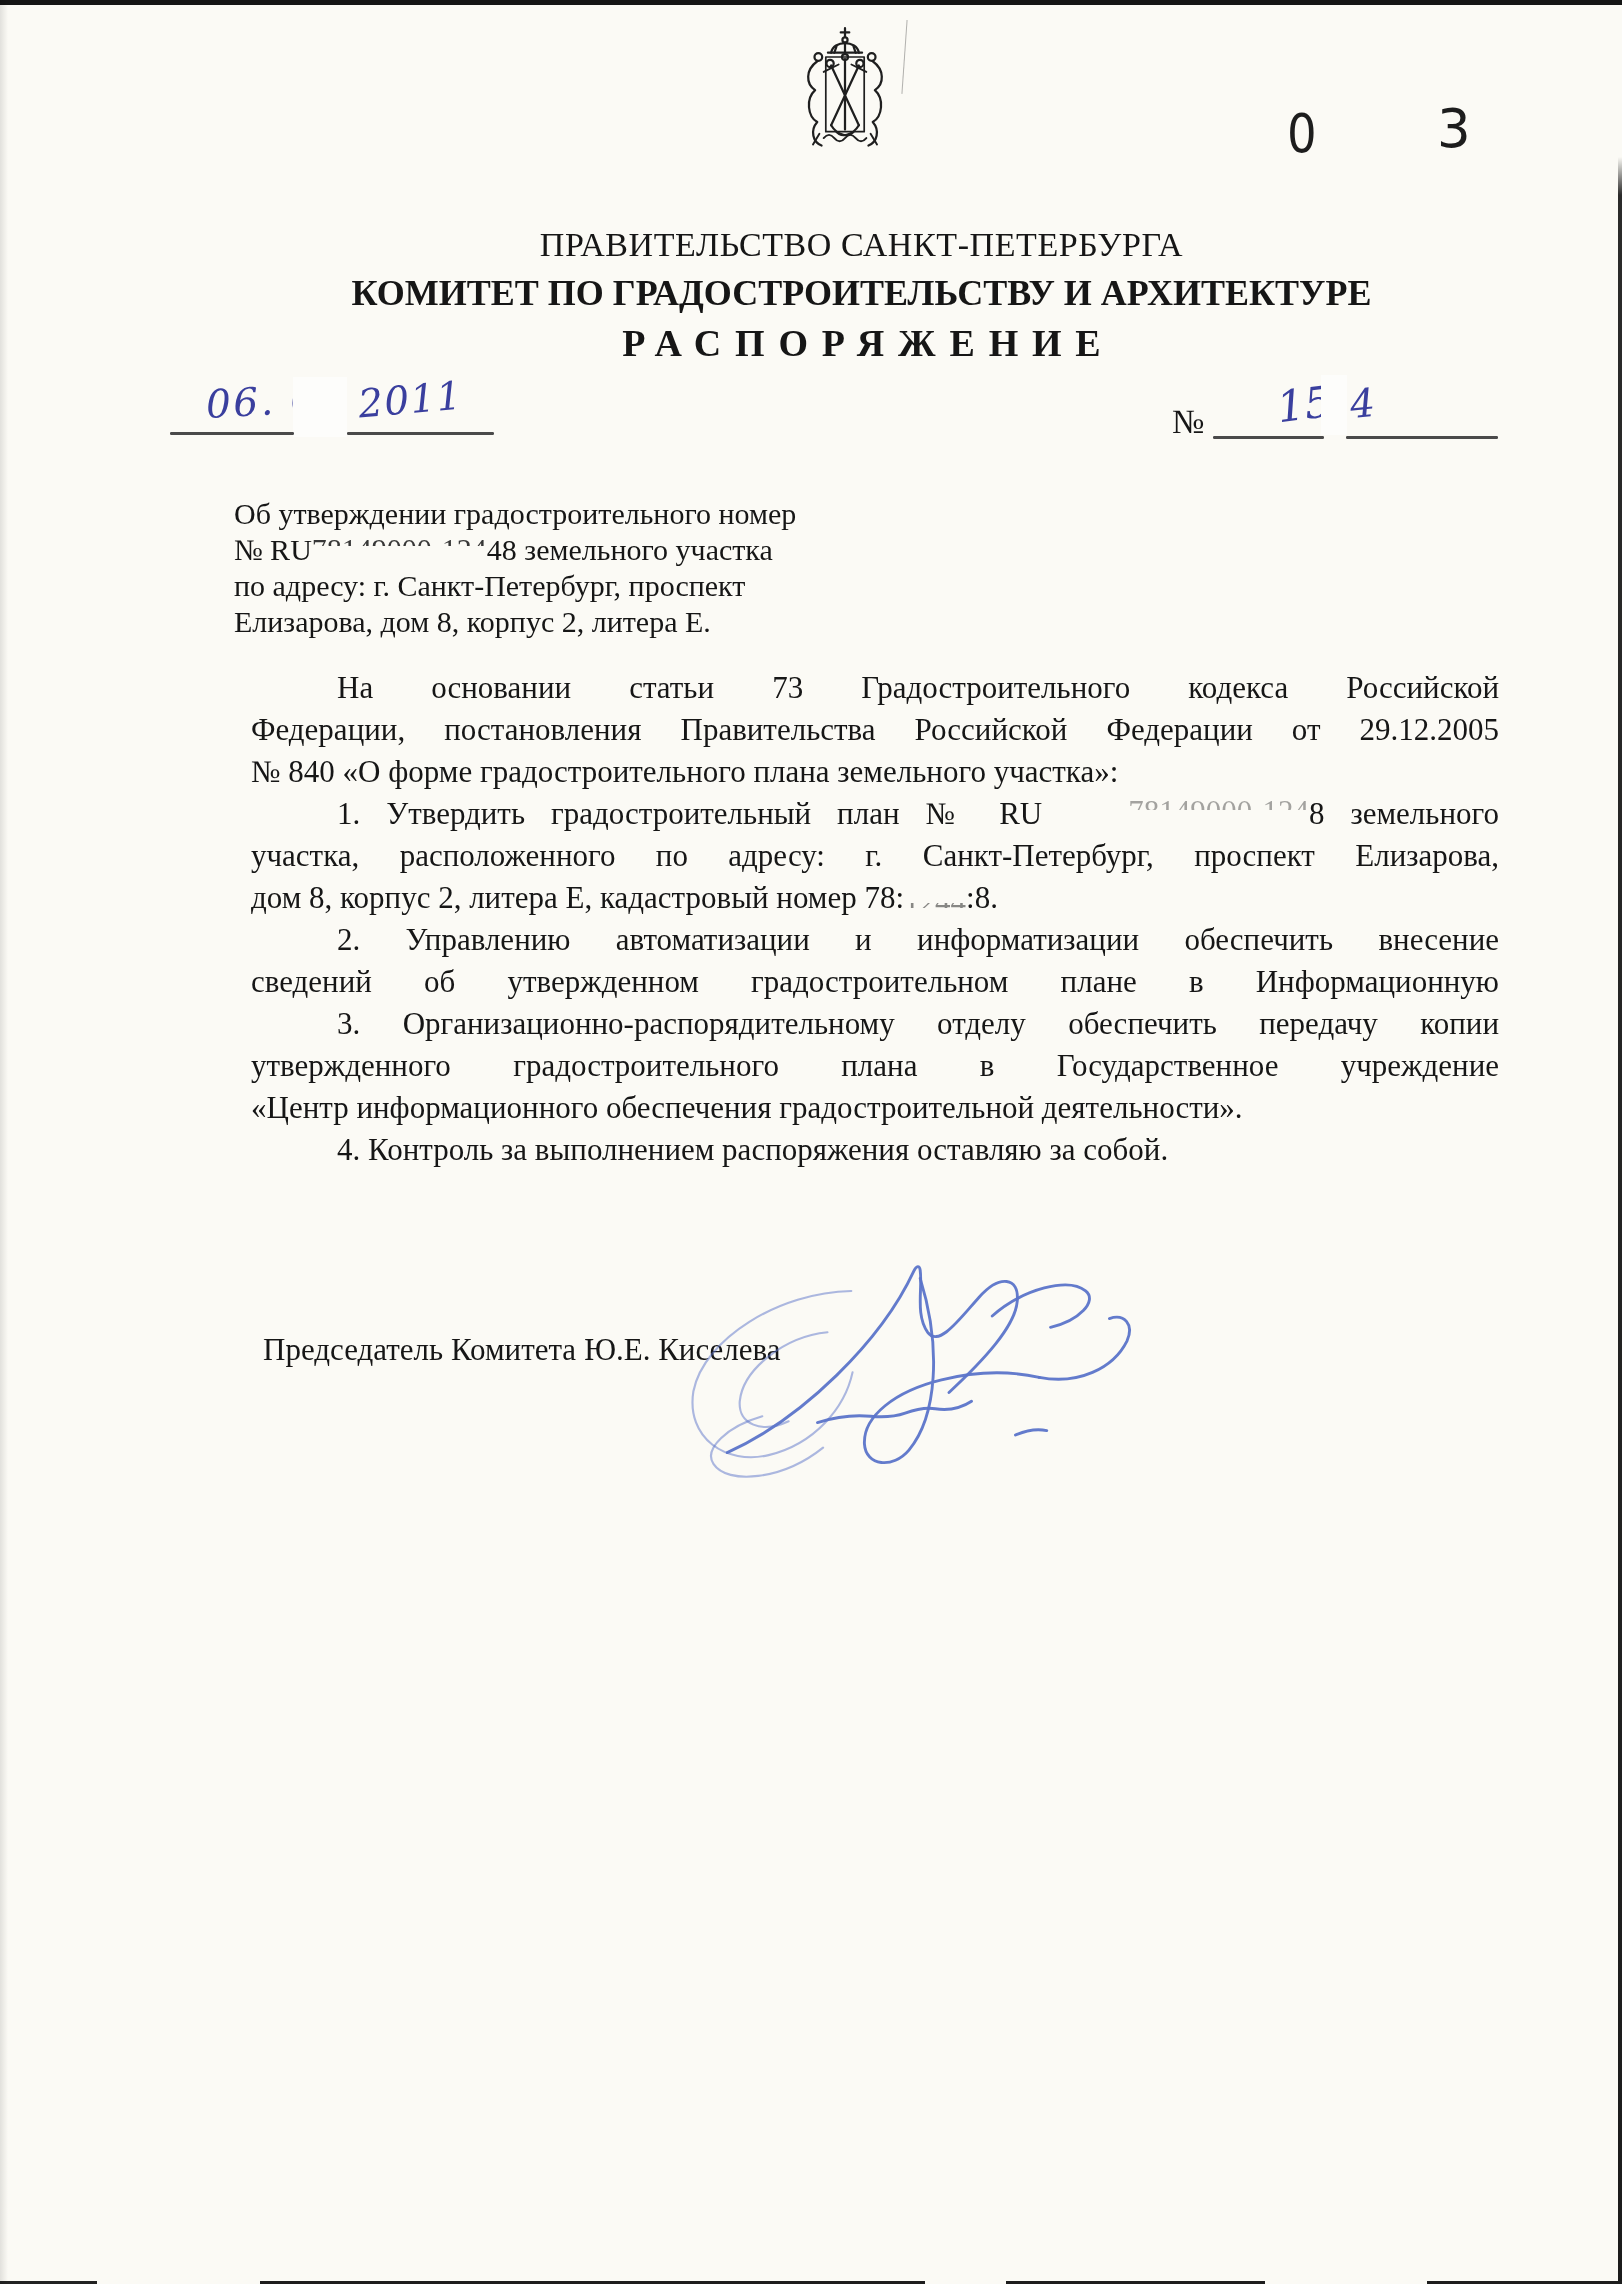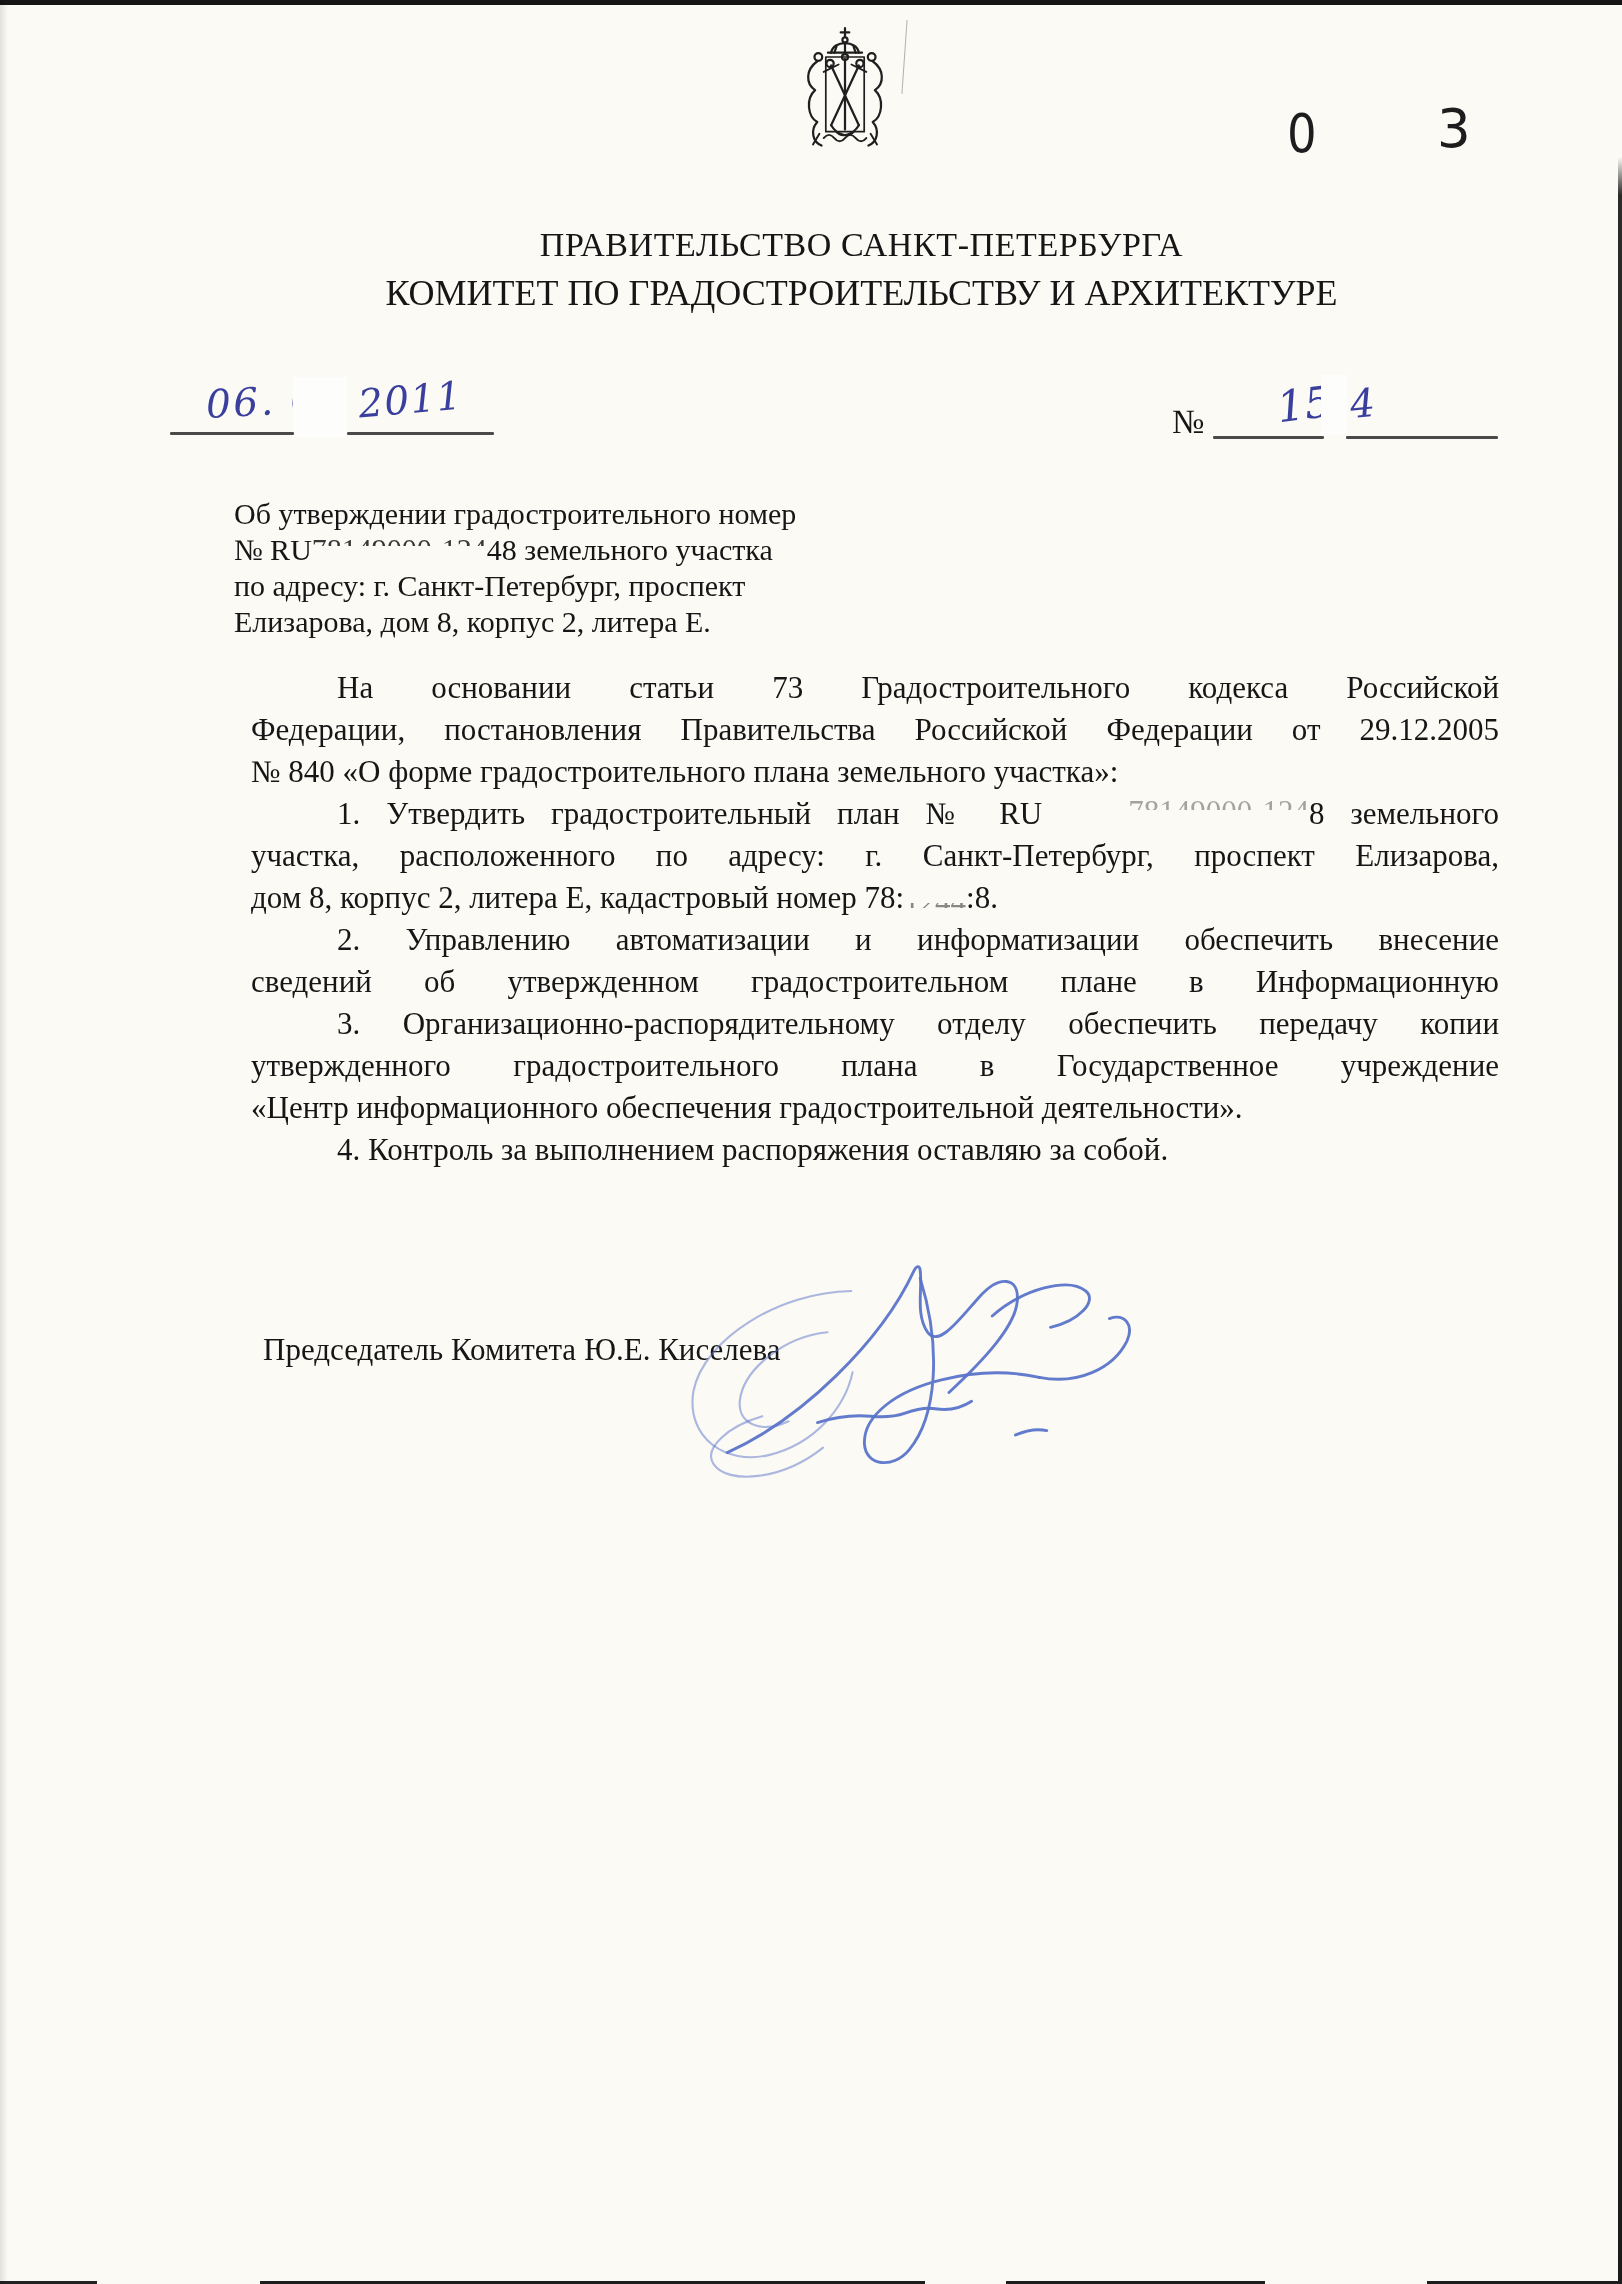--- a/index.html
+++ b/index.html
@@ -20,21 +20,21 @@
   .scratch{position:absolute;left:904px;top:20px;width:1.3px;height:74px;background:rgba(40,40,40,.35);transform:rotate(4deg);}
 
   .crest{position:absolute;left:788px;top:25px;width:114px;height:128px;}
 
   .corner-digit{position:absolute;font-family:"DejaVu Sans",sans-serif;font-size:53px;line-height:1;color:#1d1d1d;}
   .cd0{left:1285px;top:107px;transform:scaleX(.88);}
   .cd3{left:1437px;top:102px;}
 
   .org{position:absolute;left:241px;width:1241px;text-align:center;white-space:nowrap;}
   .org1{top:218px;font-size:34px;letter-spacing:0.6px;margin-top:8px;}
-  .org2{top:272px;font-size:36px;font-weight:normal;}
+  .org2{top:272px;font-size:36px;font-weight:bold;}
   .doctype{top:321px;font-size:38px;font-weight:bold;letter-spacing:13.8px;text-indent:13.8px;}
 
   
   .hw{font-family:"DejaVu Serif",serif;font-style:italic;line-height:1;position:absolute;white-space:nowrap;}
 
   .dateline{position:absolute;left:170px;top:377px;width:327px;height:64px;}
   .dl-d{left:36px;top:5px;font-size:39px;transform:rotate(-3deg);letter-spacing:2.5px;}
   .dl-y{left:188px;top:2.5px;font-size:39px;transform:rotate(-5deg);letter-spacing:1.3px;}
   .rule{position:absolute;height:2.5px;background:#4a4a4a;border-radius:1.3px;}
   .dl-r1{left:0;top:55px;width:124px;}
@@ -105,20 +105,21 @@
 
     <path d="M30 106 q5 -6 10 0 q5 6 10 0 q5 -6 10 0 q5 6 10 0" stroke-width="1.8"></path>
     <path d="M26 102 L20 112 M74 102 L80 112" stroke-width="1.8"></path>
   </svg>
 
   <div class="corner-digit cd0">0</div>
   <div class="corner-digit cd3">3</div>
 
   <div class="org org1">ПРАВИТЕЛЬСТВО САНКТ-ПЕТЕРБУРГА</div>
   <div class="org org2">КОМИТЕТ ПО ГРАДОСТРОИТЕЛЬСТВУ  И АРХИТЕКТУРЕ</div>
+  <div class="org doctype">РАСПОРЯЖЕНИЕ</div>
 
   <div class="dateline">
     <span class="hw dl-d" style="color:#3a3f9e">06. 0</span>
     <span class="hw dl-y" style="color:#3a3f9e">2011</span>
     <div class="whiteout dl-w"></div>
     <div class="rule dl-r1"></div>
     <div class="rule dl-r2"></div>
   </div>
 
   <div class="numline">

